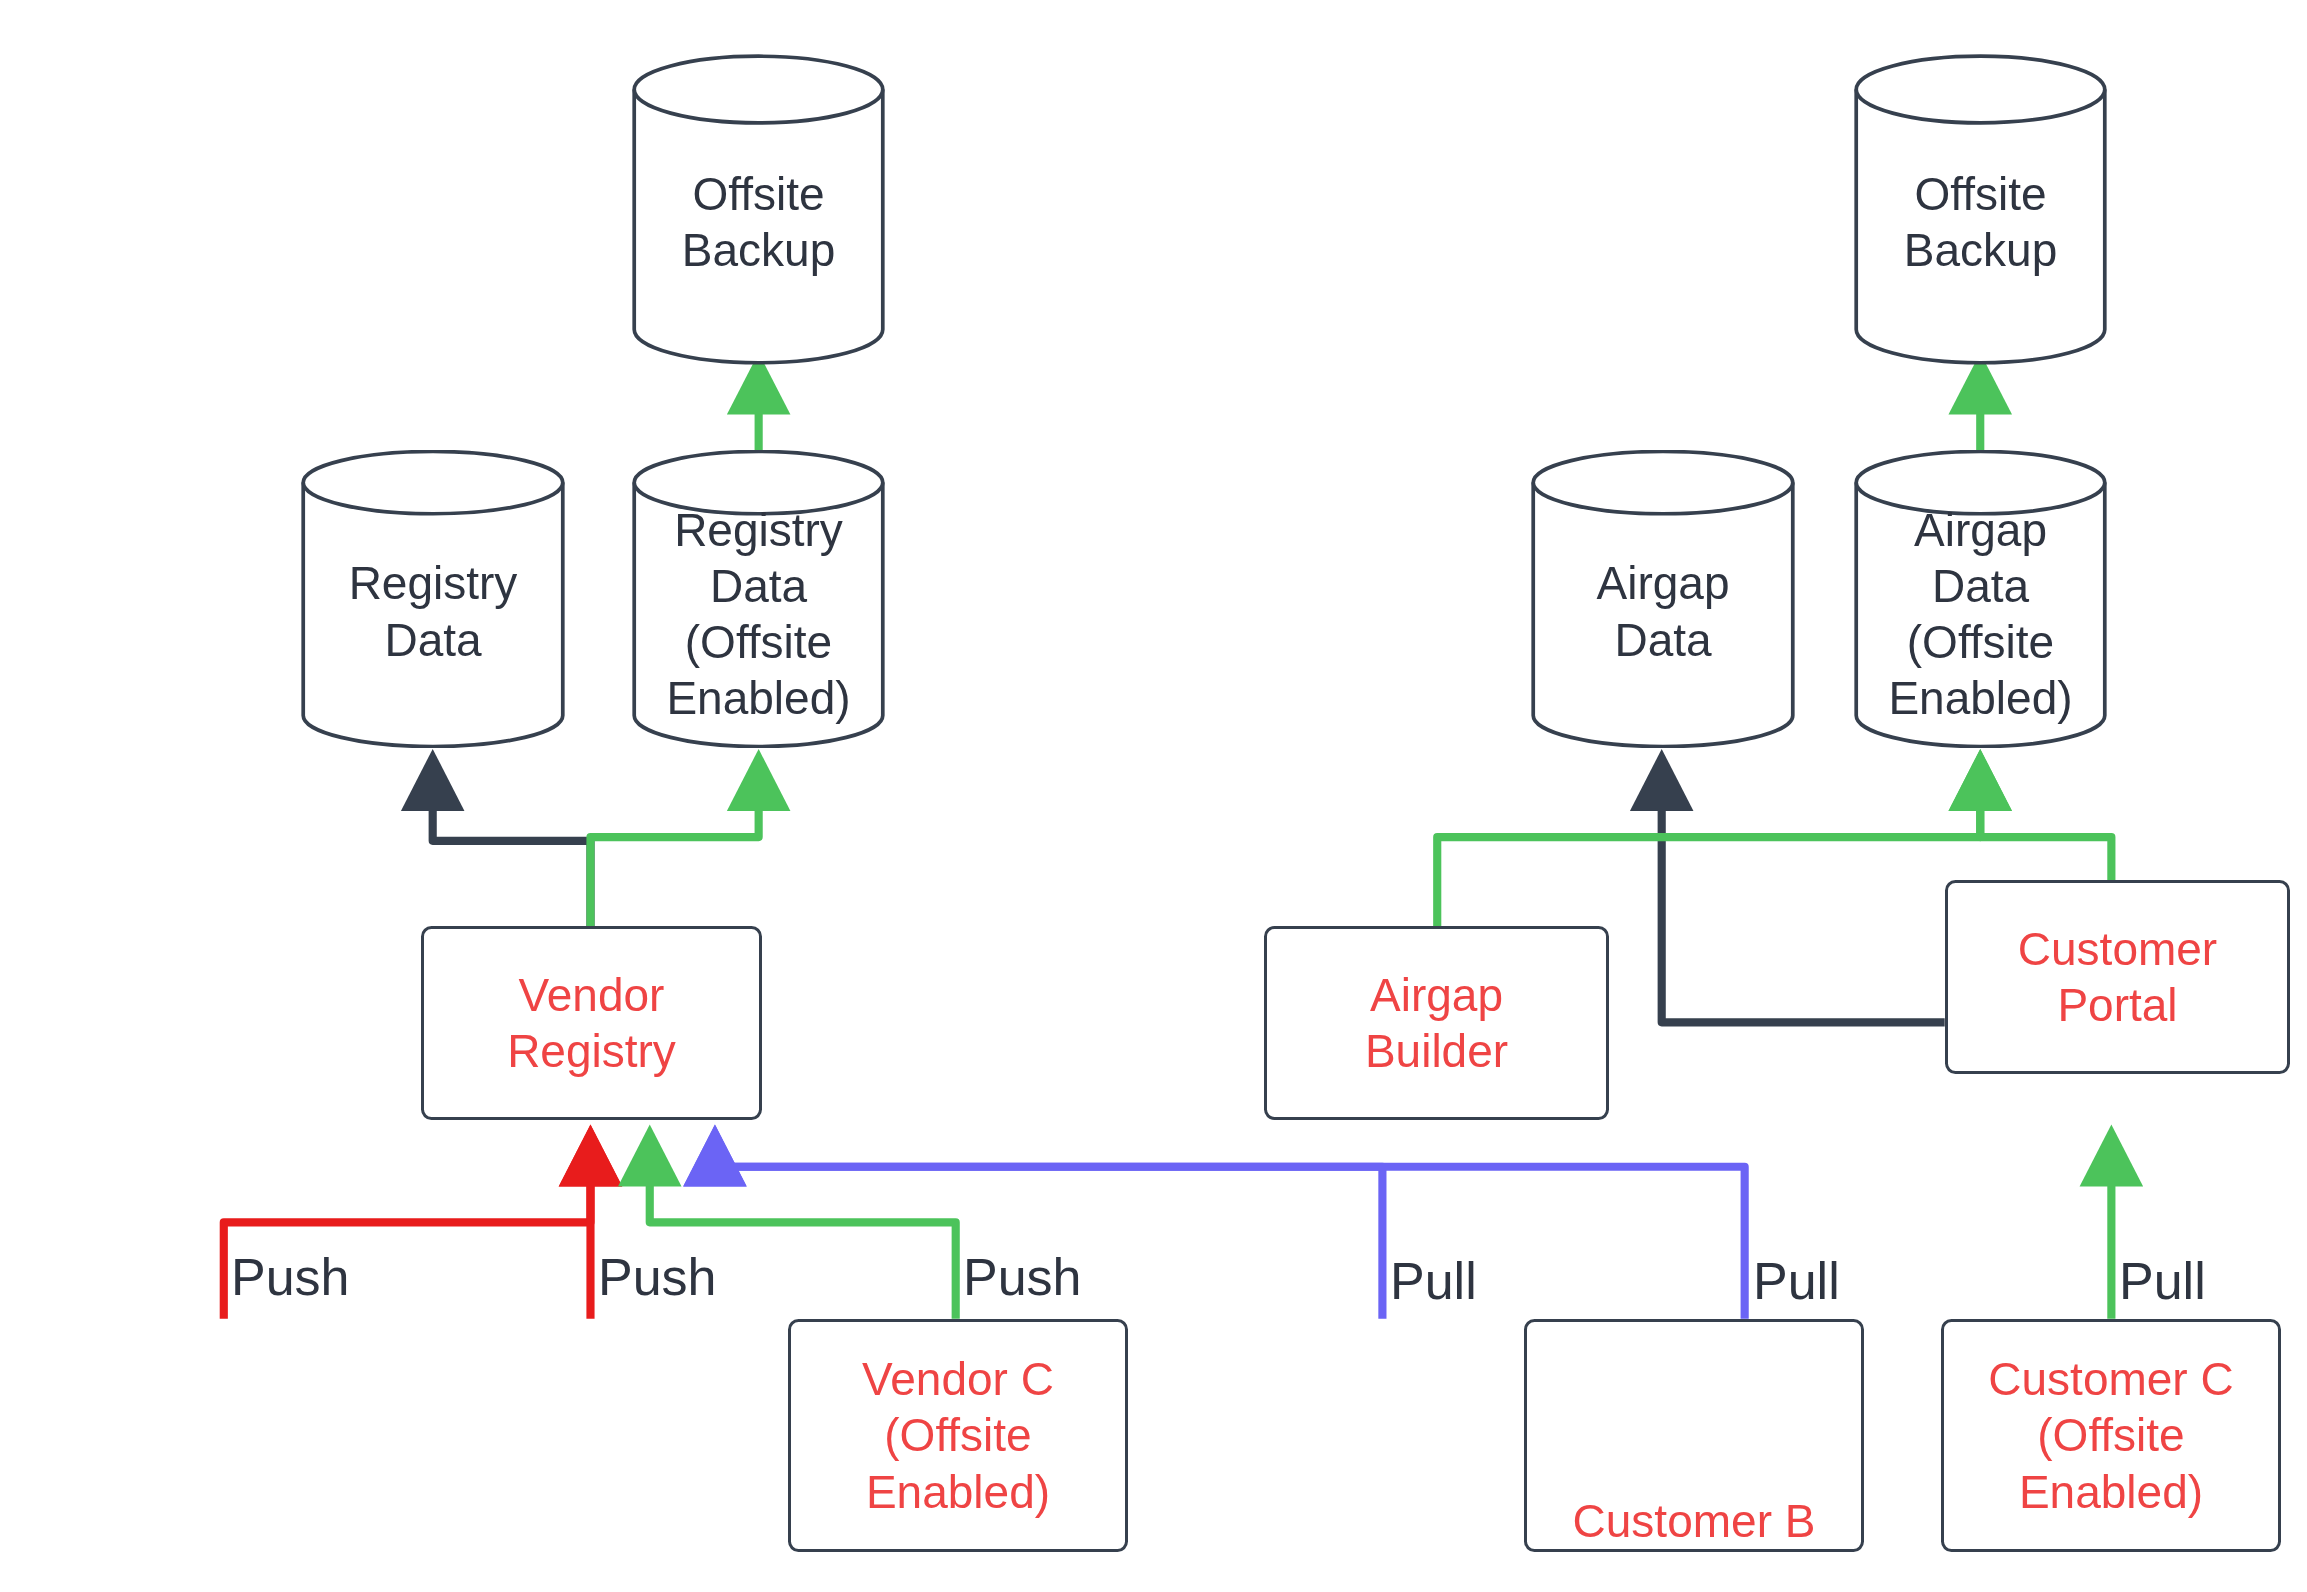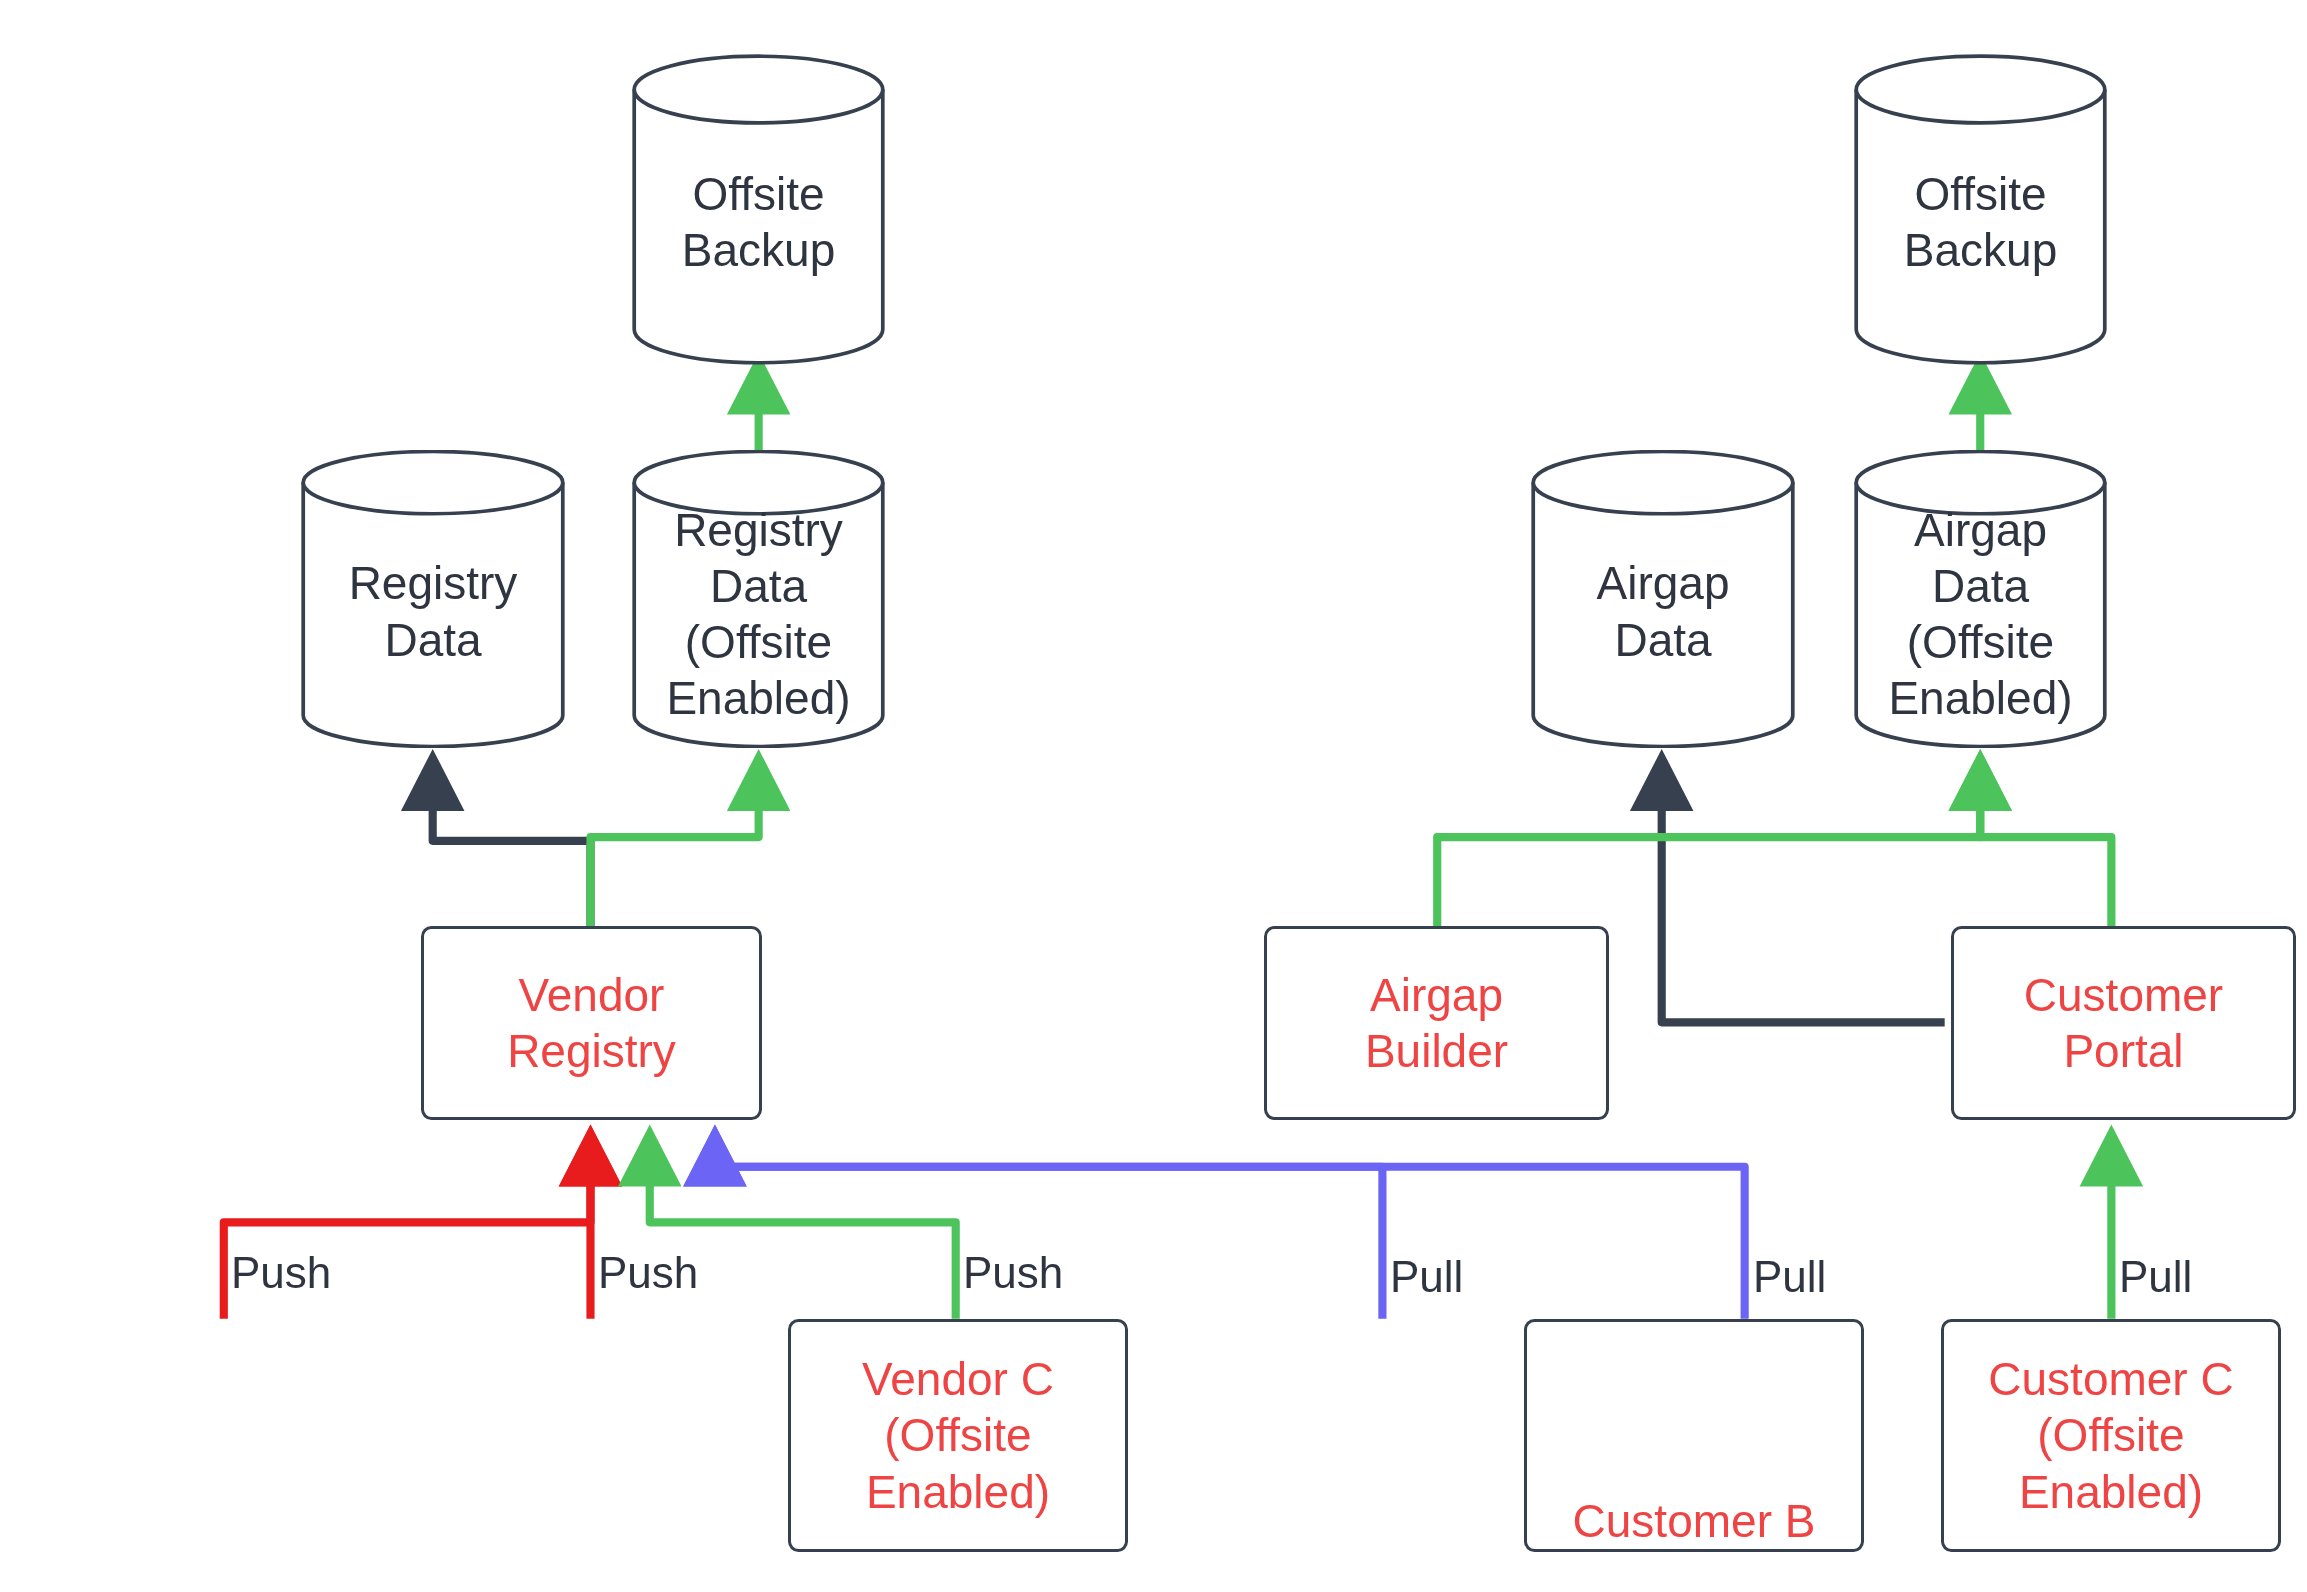--- a/index.html
+++ b/index.html
@@ -32,21 +32,21 @@
     display:flex;align-items:center;justify-content:center;
     text-align:center;white-space:pre-line;
     color:#2E3440;font-size:46px;line-height:1.22;
     padding-top:25px;box-sizing:border-box;
   }
   .cyl.tall .cyl-lbl{padding-top:30px;}
 
   
   .elabel{
     position:absolute;z-index:6;
-    color:#2E3440;font-size:44px;line-height:1;
+    color:#2E3440;font-size:52px;line-height:1;
     background:transparent;white-space:nowrap;
   }
 </style>
 </head>
 <body>
 
 <div id="stage">
 
   <svg id="wires" viewBox="0 0 3114 2149" xmlns="http://www.w3.org/2000/svg">
     <defs>
@@ -156,21 +156,21 @@
   <div class="node box" style="left:421px;top:926px;width:341px;height:194px;">
     <span class="lbl">Vendor
 Registry</span>
   </div>
 
   <div class="node box" style="left:1264px;top:926px;width:345px;height:194px;">
     <span class="lbl">Airgap
 Builder</span>
   </div>
 
-  <div class="node box" style="left:1945px;top:926px;width:345px;height:194px;margin-left:6px;">
+  <div class="node box" style="left:1945px;top:880px;width:345px;height:194px;">
     <span class="lbl">Customer
 Portal</span>
   </div>
 
 
 
   <div class="node box" style="left:788px;top:1319px;width:340px;height:233px;">
     <span class="lbl">Vendor C
 (Offsite
 Enabled)</span>

